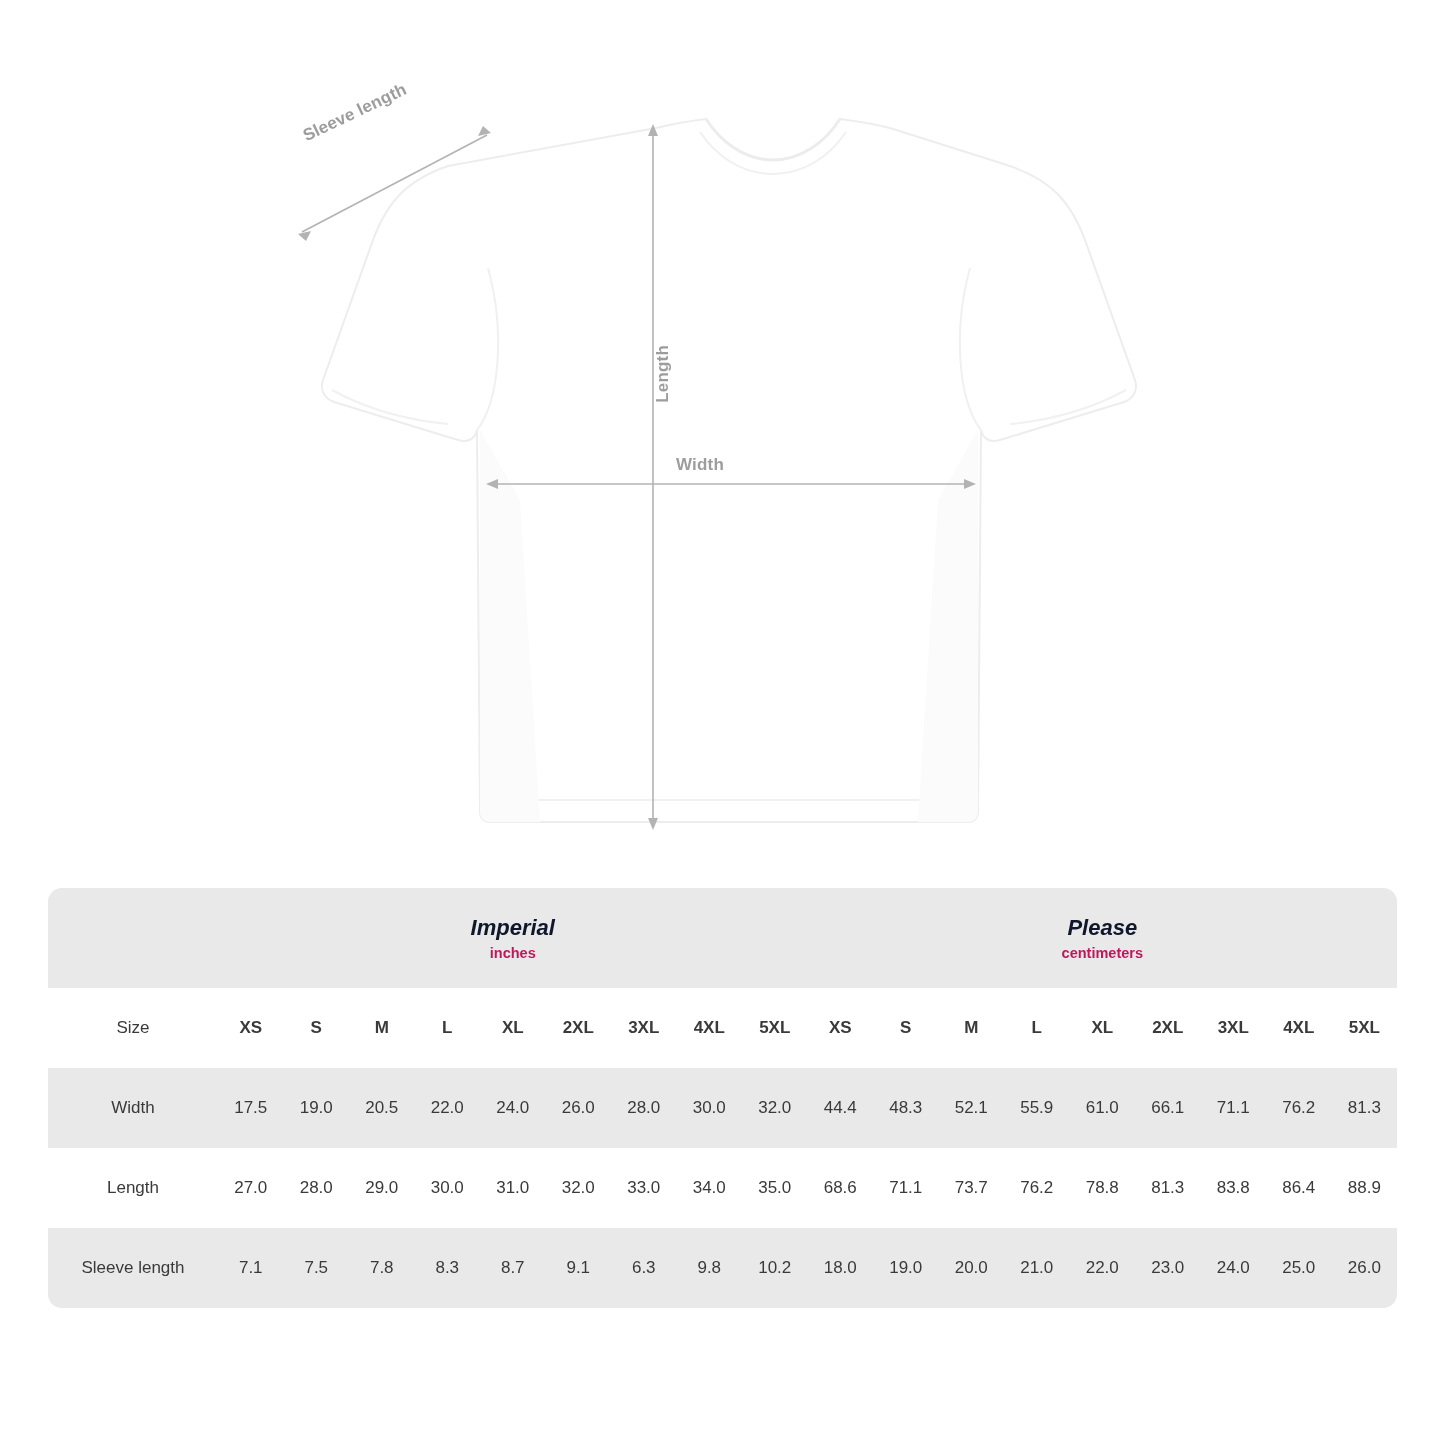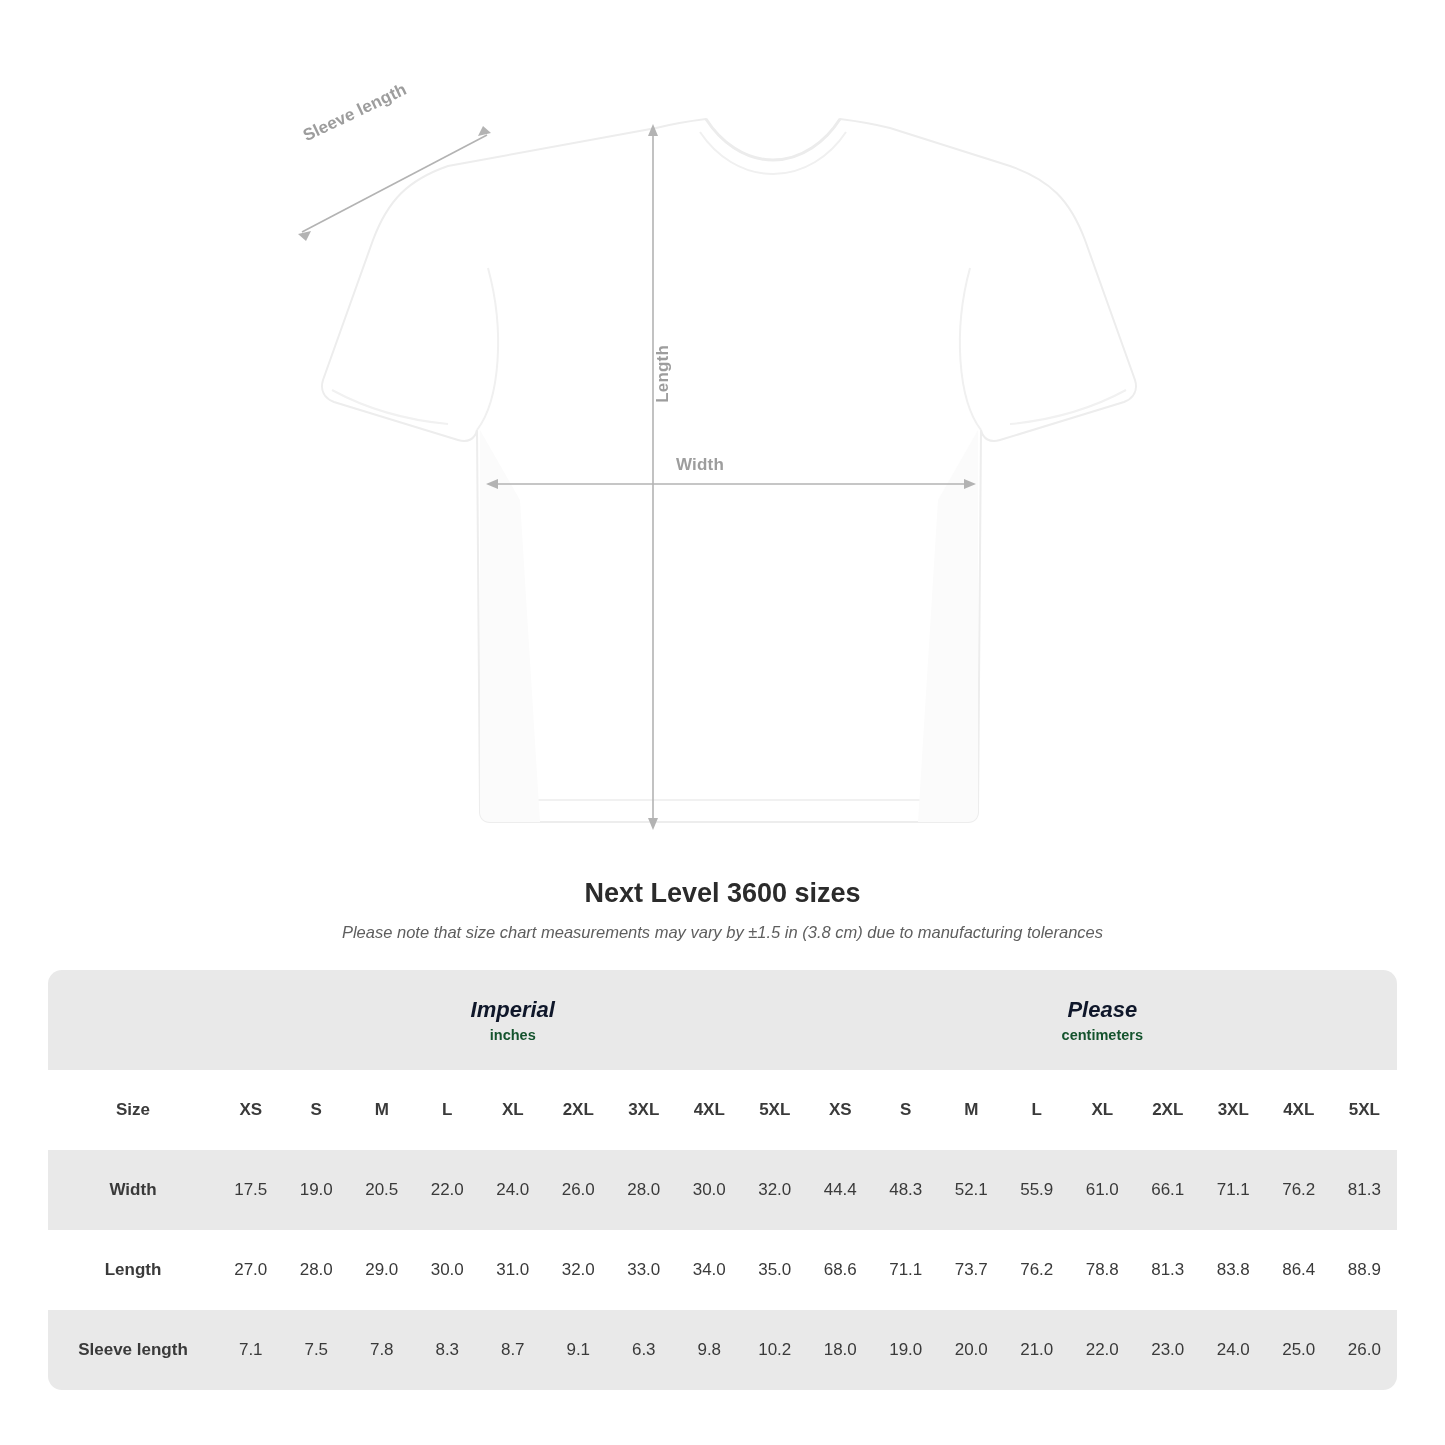--- a/index.html
+++ b/index.html
@@ -98,21 +98,21 @@
   }
   .unit-name {
     font-size: 22px;
     font-style: italic;
     font-weight: bold;
     color: #0f172a;
     line-height: 1.2;
   }
   .unit-sub {
     font-size: 14.5px;
-    color: #14532d;
+    color: #be185d;
     margin-top: 4px;
   }
   .hdr-row th {
     background: #ffffff;
     height: 78px;
     font-size: 17px;
     font-weight: bold;
     color: #3a3a3a;
   }
   .hdr-row th.rowlabel {
@@ -123,21 +123,21 @@
     font-size: 17px;
     color: #3a3a3a;
   }
   tbody tr.shade td {
     background: #e9e9e9;
   }
   tbody tr.plain td {
     background: #ffffff;
   }
   td.rowlabel, th.rowlabel {
-    font-weight: bold;
+    font-weight: normal;
     font-size: 17px;
   }
   col.firstcol { width: 170px; }
   col.datacol { width: 65.5px; }
 </style>
 </head>
 <body>
 
 <div class="page">
 
@@ -197,24 +197,20 @@
         <polygon points="298,234 311,231 306,241" fill="#b3b3b3" stroke="none"></polygon>
         <polygon points="491,133 478,136 483,126" fill="#b3b3b3" stroke="none"></polygon>
       </g>
     </svg>
 
     <div class="dim-label label-sleeve">Sleeve length</div>
     <div class="dim-label label-length">Length</div>
     <div class="dim-label label-width">Width</div>
   </div>
 
-  <div class="title-block">
-    <div class="chart-title">Next Level 3600 sizes</div>
-    <div class="chart-note">Please note that size chart measurements may vary by ±1.5 in (3.8 cm) due to manufacturing tolerances</div>
-  </div>
 
   <div class="table-wrap">
     <table class="size-table">
       <colgroup>
         <col class="firstcol">
         <col class="datacol">
           <col class="datacol">
           <col class="datacol">
           <col class="datacol">
           <col class="datacol">

